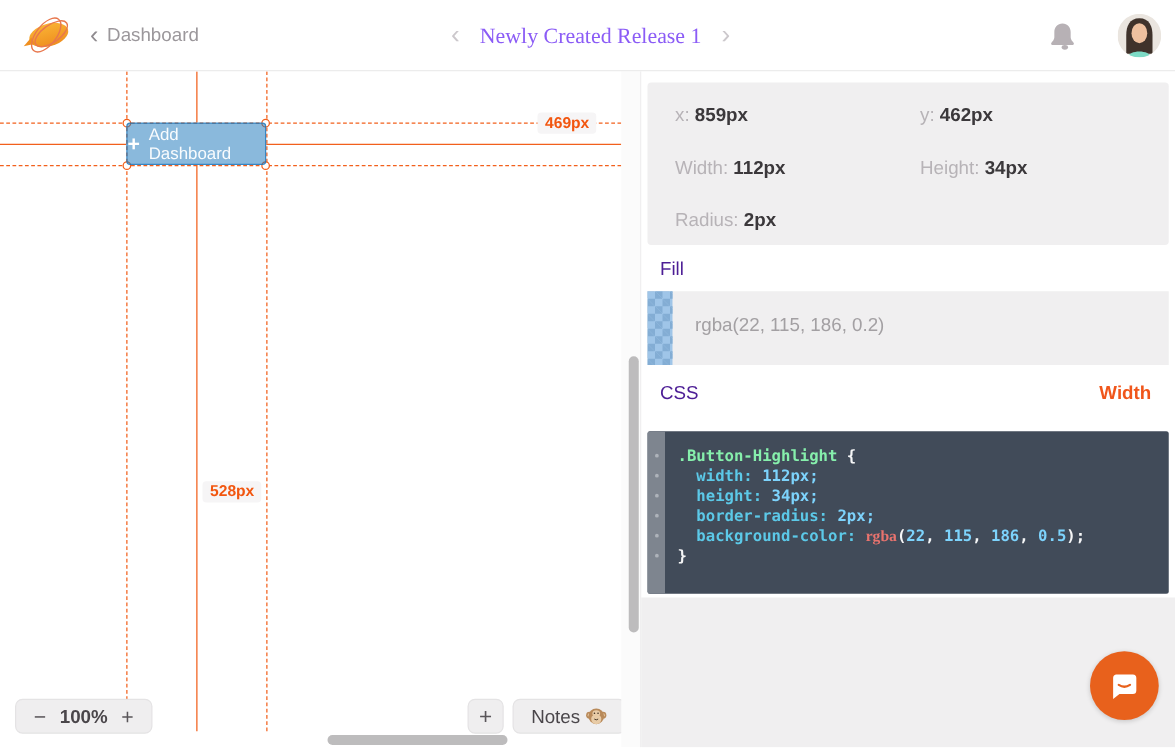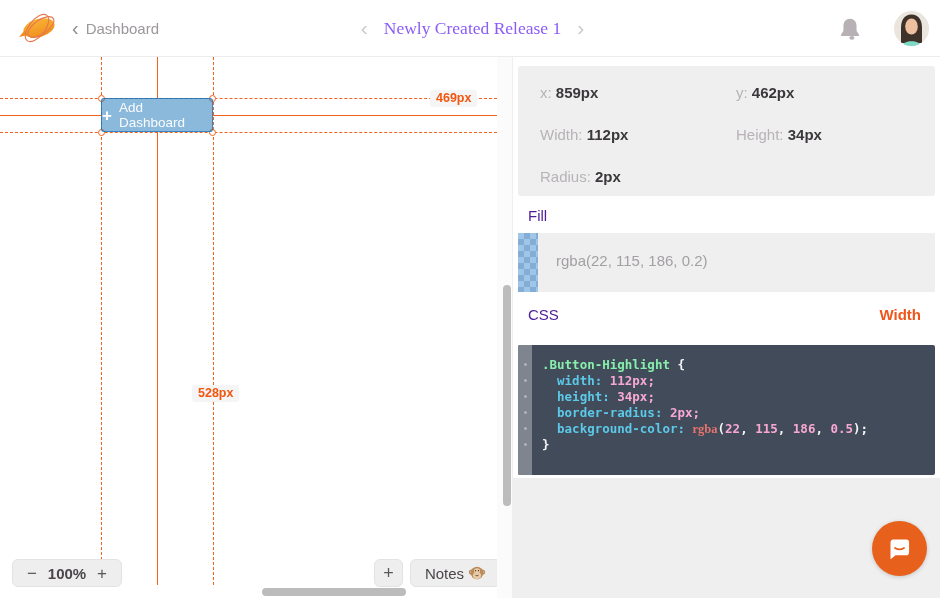--- a/index.html
+++ b/index.html
@@ -37,21 +37,21 @@
   .highlight-btn { position:absolute; left:101px; top:41px; width:112px; height:34px;
                    background:rgba(22,115,186,0.5); border:1px solid rgba(22,115,186,0.72);
                    border-radius:3px; display:flex; align-items:center; justify-content:center;
                    gap:7px; z-index:5; cursor:pointer; }
   .highlight-btn .plus { color:#fff; font-size:17px; font-weight:bold; line-height:1; }
   .highlight-btn .lbl { color:rgba(255,255,255,0.95); font-size:13.5px; }
 
   .measure { position:absolute; background:#f6f5f6; border-radius:3px; padding:1px 6px 2px;
              color:#f2560f; font-size:12.5px; font-weight:bold; z-index:6; }
   .measure-h { left:430px; top:33px; }
-  .measure-v { left:162px; top:328px;margin-left:30px; }
+  .measure-v { left:162px; top:328px; }
 
   .pill { position:absolute; background:#efeeef; border:1px solid #e4e3e4; border-radius:6px;
           height:28px; display:flex; align-items:center; color:#4a464a; }
   .zoom-pill { left:12px; top:502px; width:110px; justify-content:space-between; padding:0 14px; }
   .zoom-btn { font-size:17px; color:#5a565a; cursor:pointer; line-height:1; }
   .zoom-level { font-size:15px; font-weight:bold; color:#4a464a; }
   .addnote-pill { left:374px; top:502px; width:29px; justify-content:center; cursor:pointer; }
   .addnote-pill .zoom-btn { font-size:18px; }
   .notes-pill { left:410px; top:502px; width:91px; justify-content:center; gap:4px; cursor:pointer; }
   .notes-pill .lbl { font-size:15px; color:#4a464a; }
@@ -89,21 +89,21 @@
               color:#f0561b; cursor:pointer; }
 
   .code-block { position:absolute; left:5px; top:288px; width:417px; height:130px;
                 background:#414b59; border-radius:2px; overflow:hidden; }
   .code-gutter { position:absolute; left:0; top:0; width:14px; height:100%; background:#7e858f;
                  display:flex; flex-direction:column; align-items:center; padding-top:18px; gap:13px; }
   .gutter-dot { width:3px; height:3px; border-radius:50%; background:#aeb3ba; flex:0 0 auto; }
   .code-lines { position:absolute; left:14px; top:0; right:0; bottom:0; padding:12px 0 0 10px;
                 font-family:"DejaVu Sans Mono","Liberation Mono",monospace; font-size:12.5px;
                 font-weight:bold; line-height:16px; white-space:pre; }
-  .tok-sel { color:#86efac; } .tok-prop { color:#5cc9e8; } .tok-val { color:#f9a8d4;margin-top:32px; }
+  .tok-sel { color:#86efac; } .tok-prop { color:#5cc9e8; } .tok-val { color:#7dd3fc;margin-top:32px; }
   .tok-fn { color:#e8736e;font-family:Liberation Serif, serif; } .tok-pln { color:#f5f6f7; }
 
   .panel-bottom { position:absolute; left:0; top:421px; width:428px; height:120px; background:#f0eff0; }
 
   .intercom { position:absolute; left:872px; top:521px; width:55px; height:55px; border-radius:50%;
               background:#e8611c; z-index:40; cursor:pointer; display:flex; align-items:center;
               justify-content:center; box-shadow:0 1px 4px rgba(0,0,0,0.18); }
 </style>
 </head>
 <body>

